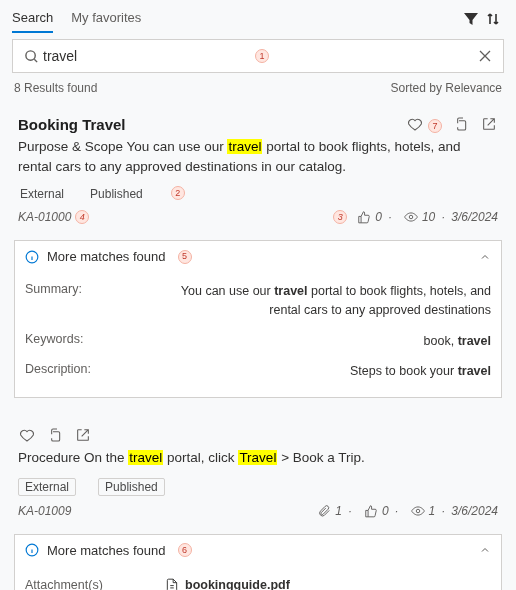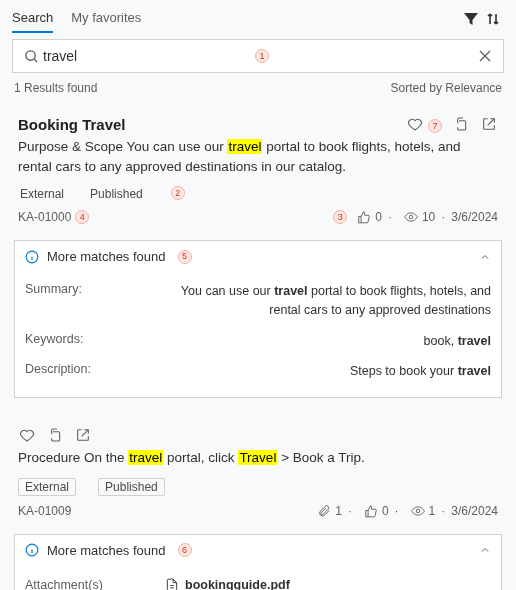--- a/index.html
+++ b/index.html
@@ -111,21 +111,21 @@
     padding: 1px 2px;
   }
   .chip.boxed {
     border: 1px solid var(--border);
     padding: 1px 6px;
     border-radius: 2px;
     font-size: 12px;
   }
   .id-row {
     display: flex; align-items: center; padding: 4px 4px 0 4px;
-    font-size: 12px; color: var(--muted);
+    font-size: 12px; color: var(--muted); font-style: italic;
   }
   .id-row .spacer { flex: 1; }
   .id-row .stat { display: flex; align-items: center; gap: 4px; margin-left: 6px; color: var(--muted); }
   .dot-sep { margin: 0 6px; color: var(--muted); }
 
   .expander {
     border: 1px solid var(--border);
     background: var(--white);
     margin: 16px 0 6px 0;
   }
@@ -194,21 +194,21 @@
   <span class="ann">1</span>
   <span style="flex:1"></span>
   <span class="clear-icon">
     <svg width="14" height="14" viewBox="0 0 14 14" stroke="currentColor" stroke-width="1.3">
         <path d="M2 2l10 10M12 2L2 12"></path>
       </svg>
   </span>
 </div>
 
 <div class="results-meta">
-  <span>1 Results found</span>
+  <span>8 Results found</span>
   <span>Sorted by Relevance</span>
 </div>
 
 <div class="card-list">
 
   <div class="card">
     <div class="title-row">
       <h3>Booking Travel</h3>
       <div class="title-actions">
         <span class="action-icon">

